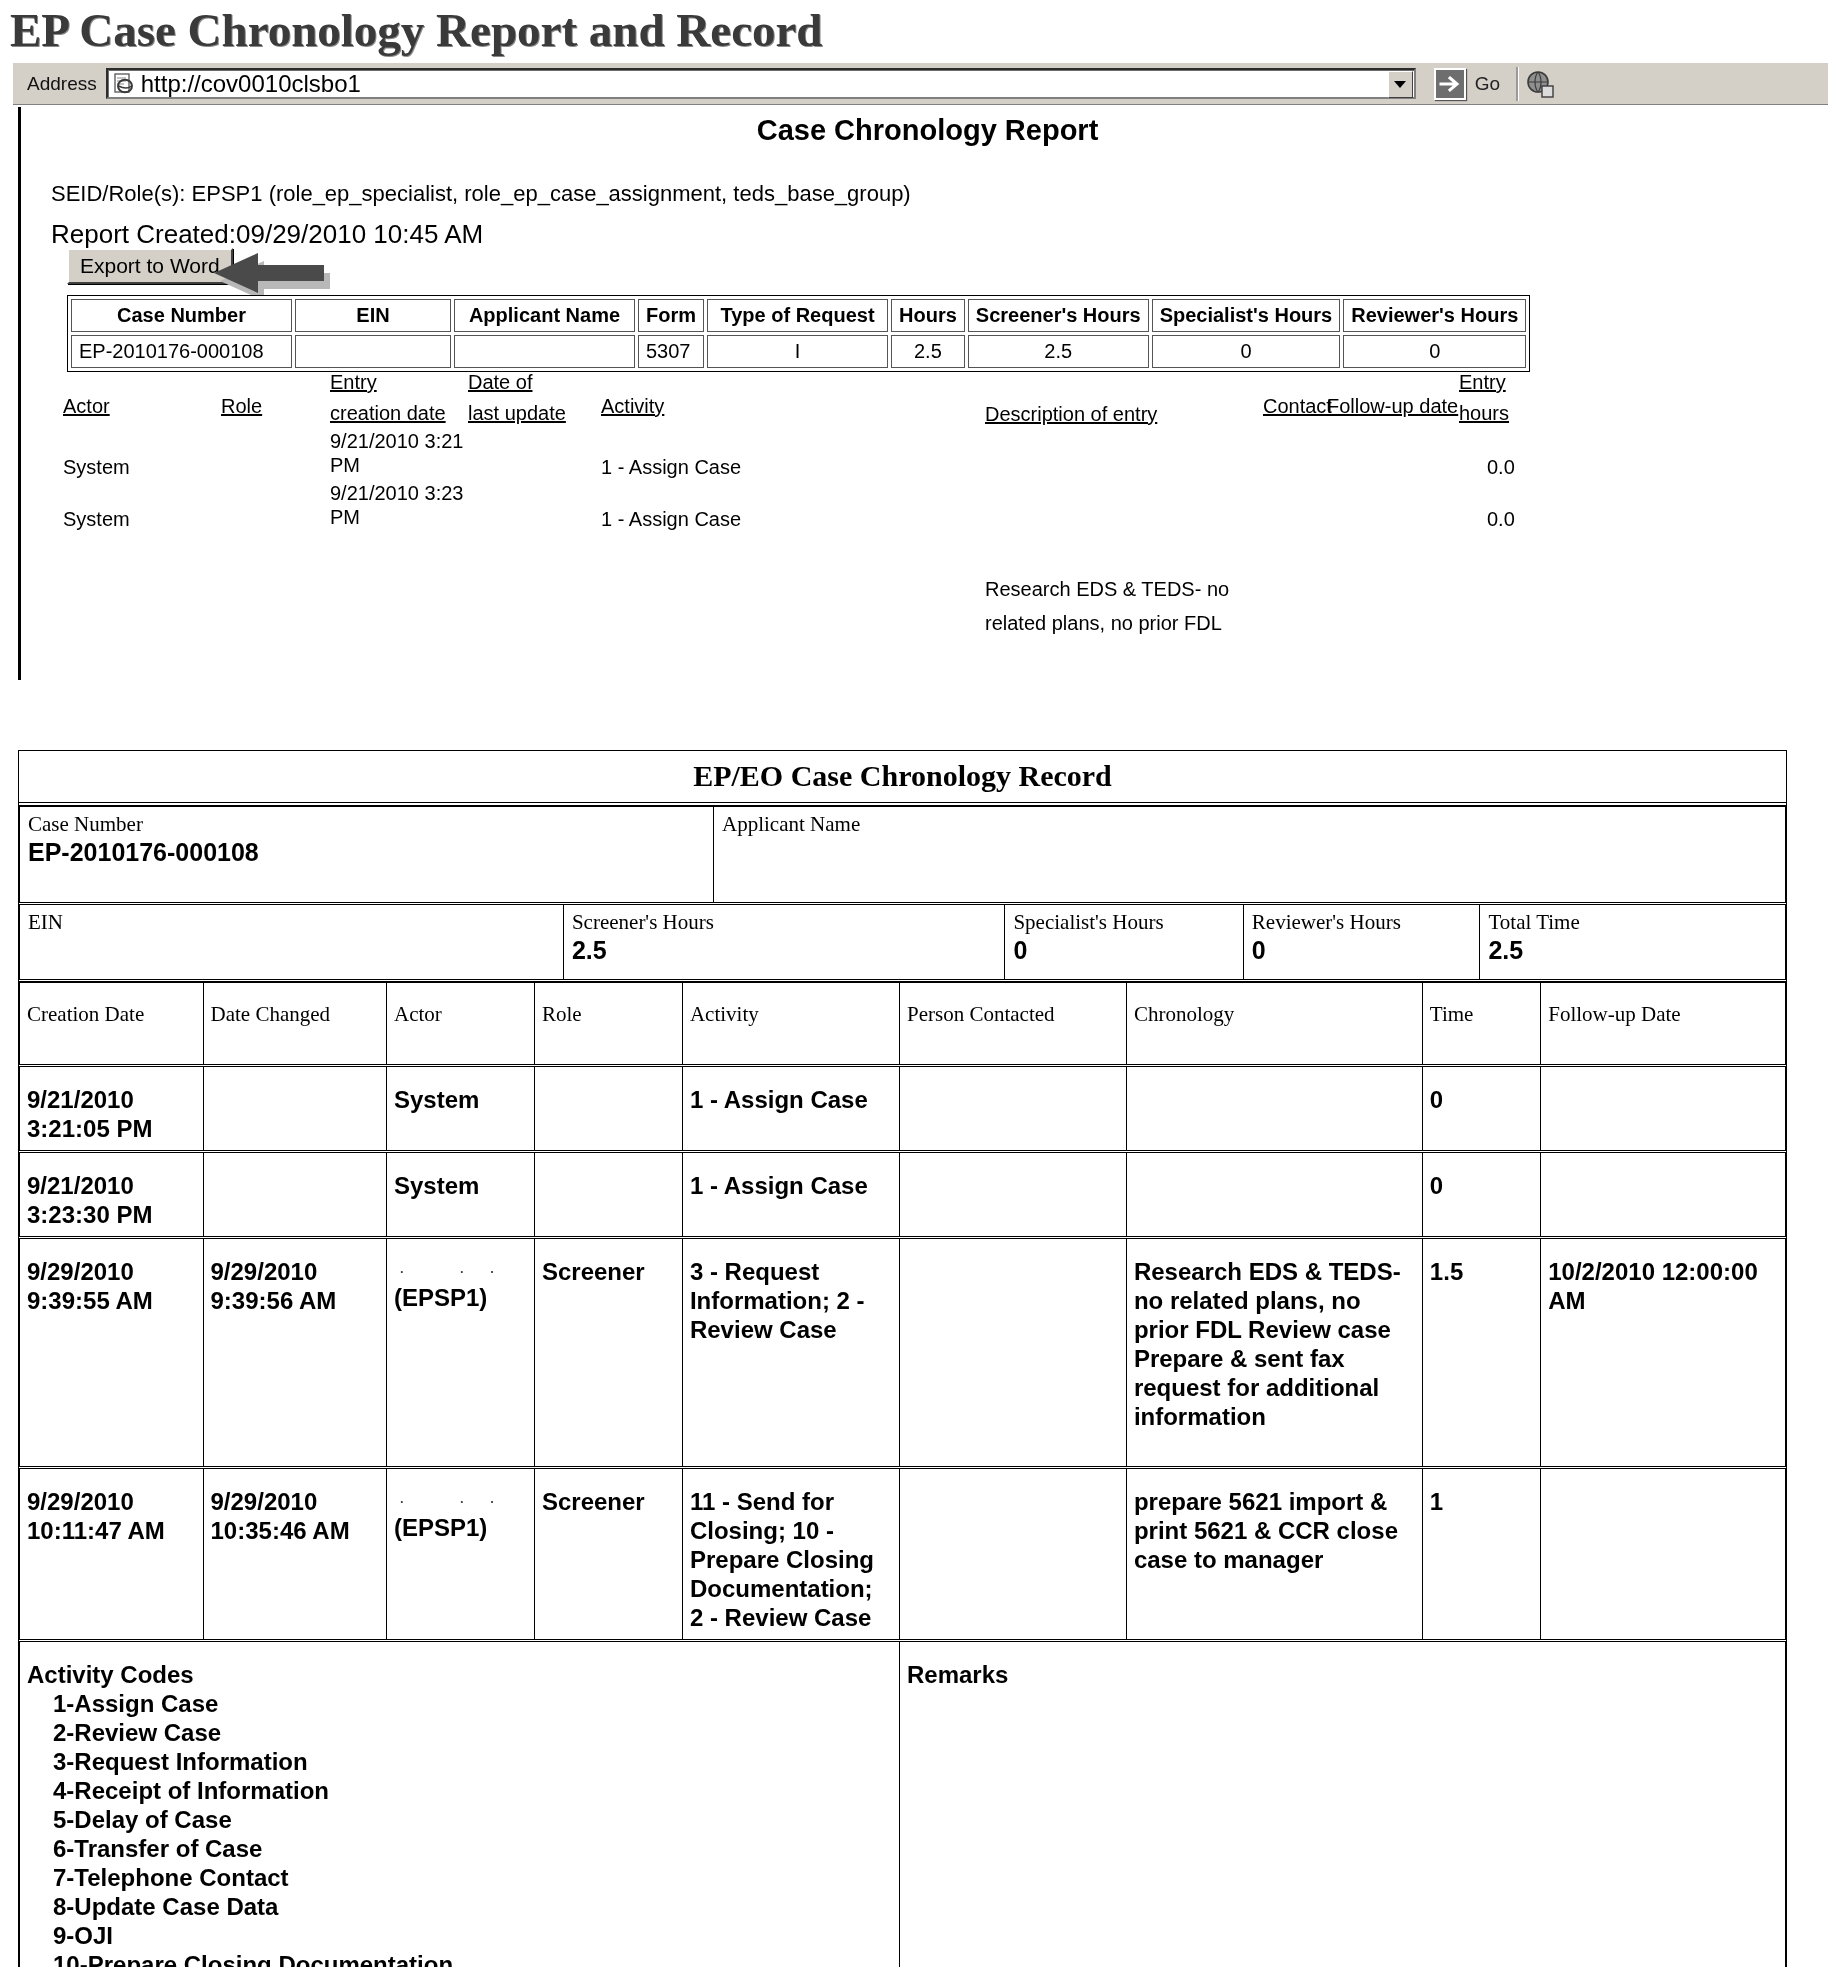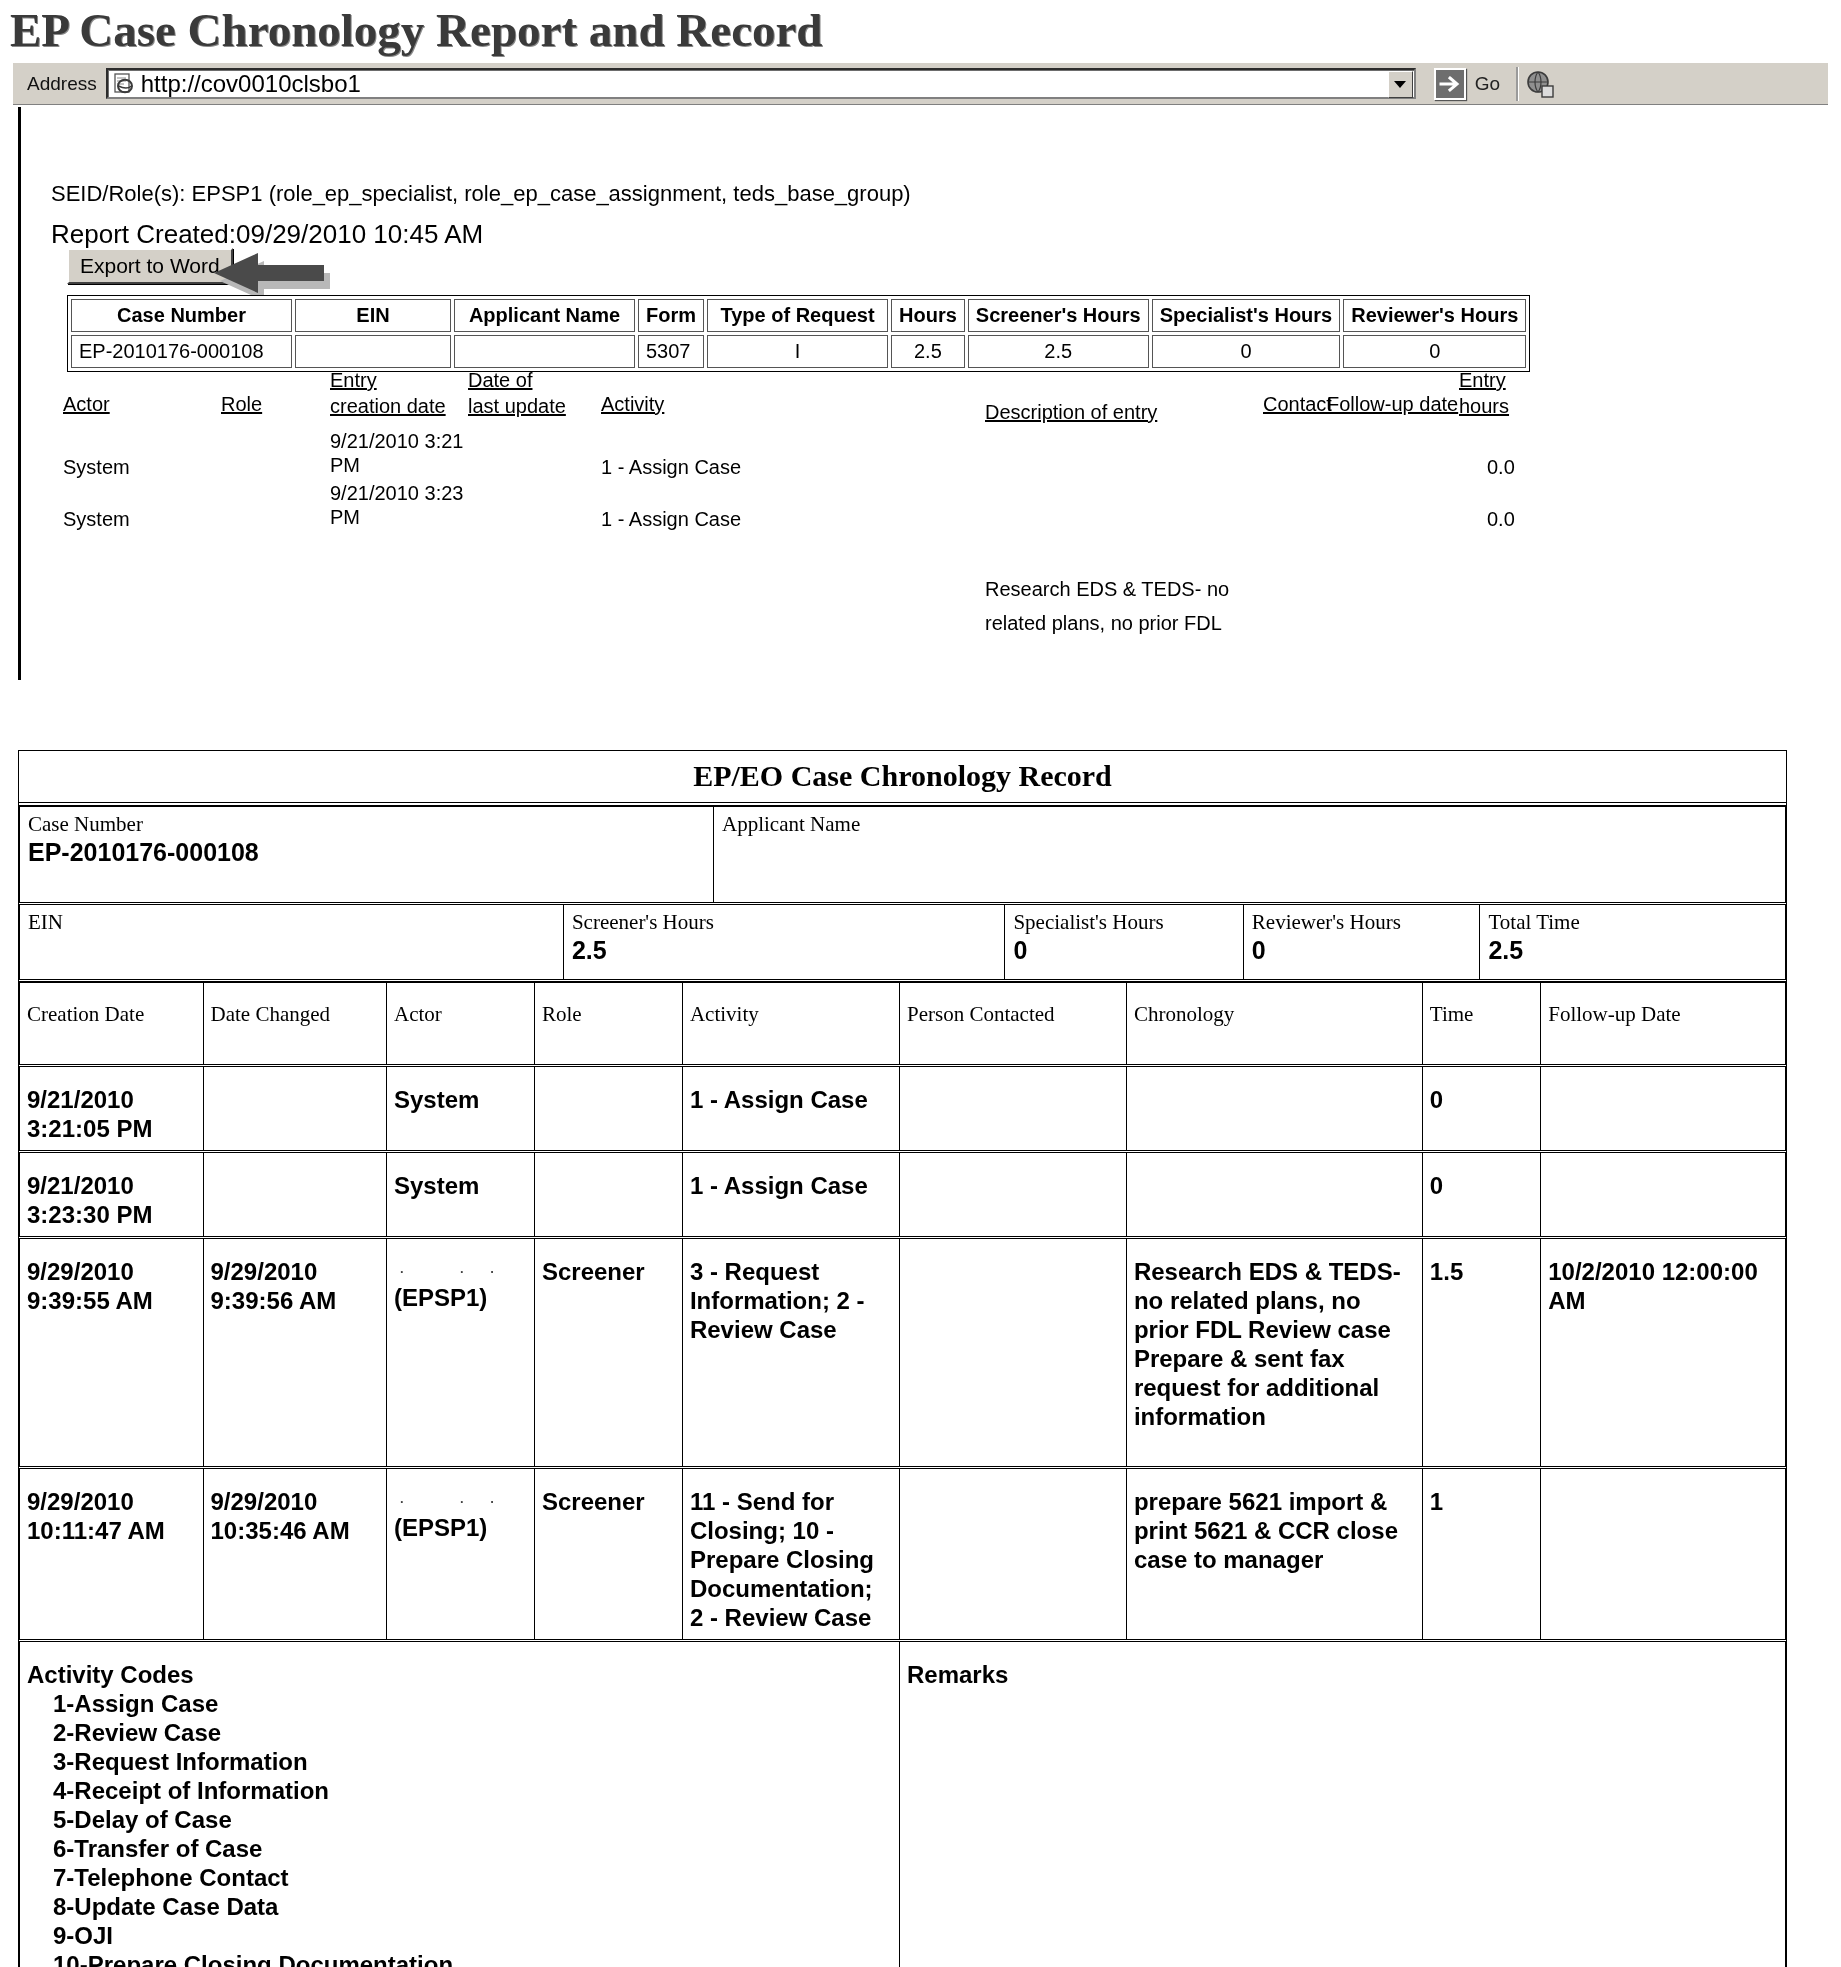--- a/index.html
+++ b/index.html
@@ -73,21 +73,21 @@
   .sum-tbl thead td{font-weight:bold;}
   .sum-tbl td.l{text-align:left;}
   .sum-tbl .c-case{min-width:205px;} .sum-tbl .c-ein{min-width:140px;}
   .sum-tbl .c-app{min-width:165px;} .sum-tbl .c-form{min-width:44px;}
   .sum-tbl .c-type{min-width:165px;} .sum-tbl .c-hrs{min-width:40px;}
   .sum-tbl .c-sh{min-width:155px;} .sum-tbl .c-sp{min-width:160px;} .sum-tbl .c-rv{min-width:155px;}
 
   
   .flow{position:absolute;left:42px;top:260px;width:1760px;font-size:20px;}
   .flow-head{position:relative;height:62px;}
-  .flow-head span{position:absolute;text-decoration:underline;line-height:26px;}
+  .flow-head span{position:absolute;text-decoration:underline;line-height:31px;}
   .fh-actor{left:0;top:24px;}
   .fh-role{left:158px;top:24px;}
   .fh-entry{left:267px;top:0;width:120px;}
   .fh-last{left:405px;top:0;width:100px;}
   .fh-act{left:538px;top:24px;}
   .fh-desc{left:922px;top:32px;}
   .fh-contact{left:1200px;top:24px;}
   .fh-follow{left:1264px;top:24px;}
   .fh-entryh{left:1396px;top:0;width:60px;}
   .flow-row{position:relative;height:52px;}
@@ -164,20 +164,21 @@
     <svg width="30" height="30" viewBox="0 0 30 30">
       <circle cx="13" cy="13" r="10" fill="#8f8f8f" stroke="#3c3c3c" stroke-width="1.6"></circle>
       <path d="M3 13h20M13 3c4 5 4 15 0 20M13 3c-4 5-4 15 0 20" stroke="#3c3c3c" stroke-width="1.2" fill="none"></path>
       <rect x="17" y="17" width="11" height="11" fill="#dcdcdc" stroke="#3c3c3c" stroke-width="1.4"></rect>
     </svg>
   </span>
 </div>
 
 <div class="report-panel">
 
+  <div class="report-title">Case Chronology Report</div>
   <div class="seid-line">SEID/Role(s): EPSP1   (role_ep_specialist, role_ep_case_assignment, teds_base_group)</div>
   <div class="created-line">Report Created:09/29/2010 10:45 AM</div>
 
   <button class="export-btn">Export to Word</button>
   <span class="arrow-wrap">
     <svg width="135" height="52" viewBox="0 0 135 52">
       <path d="M128 8v26H62v12L18 26 62 6v12h66z" fill="#b8b8b8" transform="translate(6,8)"></path>
       <path d="M128 8v26H62v12L18 26 62 6v12h66z" fill="#4a4a4a"></path>
     </svg>
   </span>

